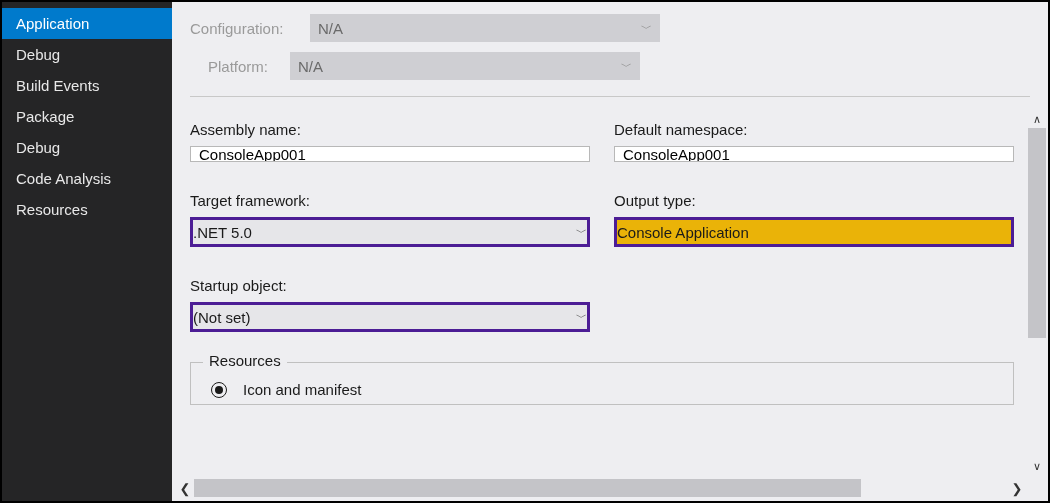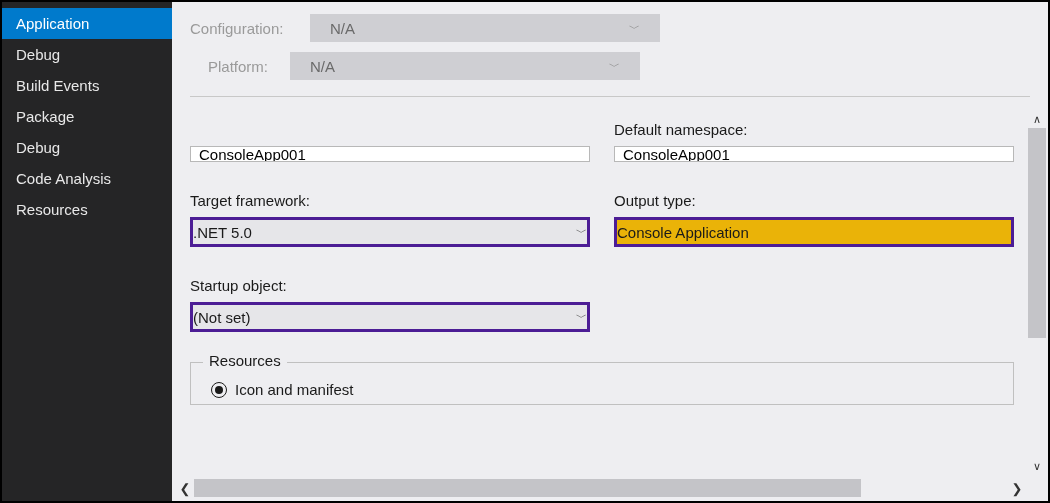--- a/index.html
+++ b/index.html
@@ -9,37 +9,37 @@
   .sidebar-item { padding: 7px 14px; cursor: pointer; font-size: 15px; position: relative; }
   .sidebar-item.active { background: #007acc; color: #fff; }
   .sidebar-item.active::after {
     content: ""; position: absolute; right: -10px; top: 50%; transform: translateY(-50%);
     border-top: 10px solid transparent; border-bottom: 10px solid transparent; border-left: 10px solid #007acc;
   }
   .main { flex: 1; background: #eeeef1; display: flex; flex-direction: column; position: relative; }
   .topbar { padding: 12px 18px 8px 18px; display: flex; flex-direction: column; gap: 10px; }
   .cfg-row { display: flex; align-items: center; gap: 10px; }
   .cfg-label { color: #9a9a9a; width: 110px; }
-  .cfg-select { width: 350px; height: 28px; background: #cfcfd3; border: none; color: #6a6a6a; padding: 4px 20px; position: relative; display: flex; align-items: center; justify-content: space-between; }
+  .cfg-select { width: 350px; height: 28px; background: #cfcfd3; border: none; color: #6a6a6a; padding: 4px 8px; position: relative; display: flex; align-items: center; justify-content: space-between; }
   .cfg-select .chev { color: #8a8a8a; font-size: 11px; }
   .divider { border-top: 1px solid #c8c8c8; margin: 6px 0 0 0; }
   .form-scroll { flex: 1; overflow: hidden; position: relative; }
   .form-body { padding: 12px 34px 0 18px; display: grid; grid-template-columns: 1fr 1fr; column-gap: 24px; row-gap: 6px; align-content: start; }
   .field-label { font-size: 15px; padding: 4px 0 2px 0; }
   .text-input { width: 100%; height: 16px; border: 1px solid #b8b8b8; background: #fff; padding: 4px 8px; font-size: 15px; }
   .combo { width: 100%; height: 30px; border: 3px solid #4c1d95; background: #e6e6e9; padding: 4px 0; font-size: 15px; display: flex; align-items: center; justify-content: space-between; }
   .combo.no-chev { background: #eab308; }
   .combo .chev { font-size: 11px; color: #555; }
   .span-gap { height: 14px; grid-column: 1 / span 2; }
   .col1 { grid-column: 1; }
   .col2 { grid-column: 2; }
   .group { grid-column: 1 / span 2; margin-top: 24px; border: 1px solid #c0c0c0; padding: 18px 16px 0 16px; position: relative; }
   .group-legend { position: absolute; top: -11px; left: 12px; background: #eeeef1; padding: 0 6px; font-size: 15px; }
   .group-desc { color: #1a1a1a; font-size: 15px; margin: 0 0 18px 4px; }
-  .radio-row { display: flex; align-items: center; gap: 8px; margin-left: 4px; padding-bottom: 6px; color: #1a1a1a; }
+  .radio-row { display: flex; align-items: center; gap: 16px; margin-left: 4px; padding-bottom: 6px; color: #1a1a1a; }
   .radio-outer { width: 16px; height: 16px; border: 1.5px solid #1a1a1a; border-radius: 50%; display: flex; align-items: center; justify-content: center; }
   .radio-inner { width: 8px; height: 8px; background: #1a1a1a; border-radius: 50%; }
   .fade-bottom { position: absolute; left: 0; right: 0; bottom: 20px; height: 18px; background: linear-gradient(to bottom, rgba(238,238,241,0), #eeeef1); pointer-events: none; }
   .vscroll { position: absolute; right: 2px; top: 108px; bottom: 26px; width: 18px; }
   .vscroll-up { width: 18px; height: 18px; display: flex; align-items: center; justify-content: center; font-size: 11px; color: #333; }
   .vscroll-track { position: absolute; top: 18px; bottom: 18px; left: 0; right: 0; }
   .vscroll-thumb { position: absolute; top: 0; left: 0; right: 0; height: 210px; background: #c4c4c8; }
   .vscroll-down { position: absolute; bottom: 0; width: 18px; height: 18px; display: flex; align-items: center; justify-content: center; font-size: 11px; color: #333; }
   .hscroll { position: absolute; left: 4px; right: 22px; bottom: 4px; height: 18px; display: flex; align-items: center; }
   .hscroll-btn { width: 18px; height: 18px; display: flex; align-items: center; justify-content: center; font-size: 13px; color: #333; }
@@ -77,20 +77,21 @@
           <span>N/A</span>
           <span class="chev">﹀</span>
         </div>
       </div>
       <div class="divider"></div>
     </div>
 
     <div class="form-scroll">
       <div class="form-body">
 
+        <div class="field-label col1">Assembly name:</div>
         <div class="field-label col2">Default namespace:</div>
 
         <input class="text-input col1" value="ConsoleApp001" style="">
         <input class="text-input col2" value="ConsoleApp001" style="">
 
         <div class="span-gap"></div>
 
         <div class="field-label col1">Target framework:</div>
         <div class="field-label col2">Output type:</div>
 

